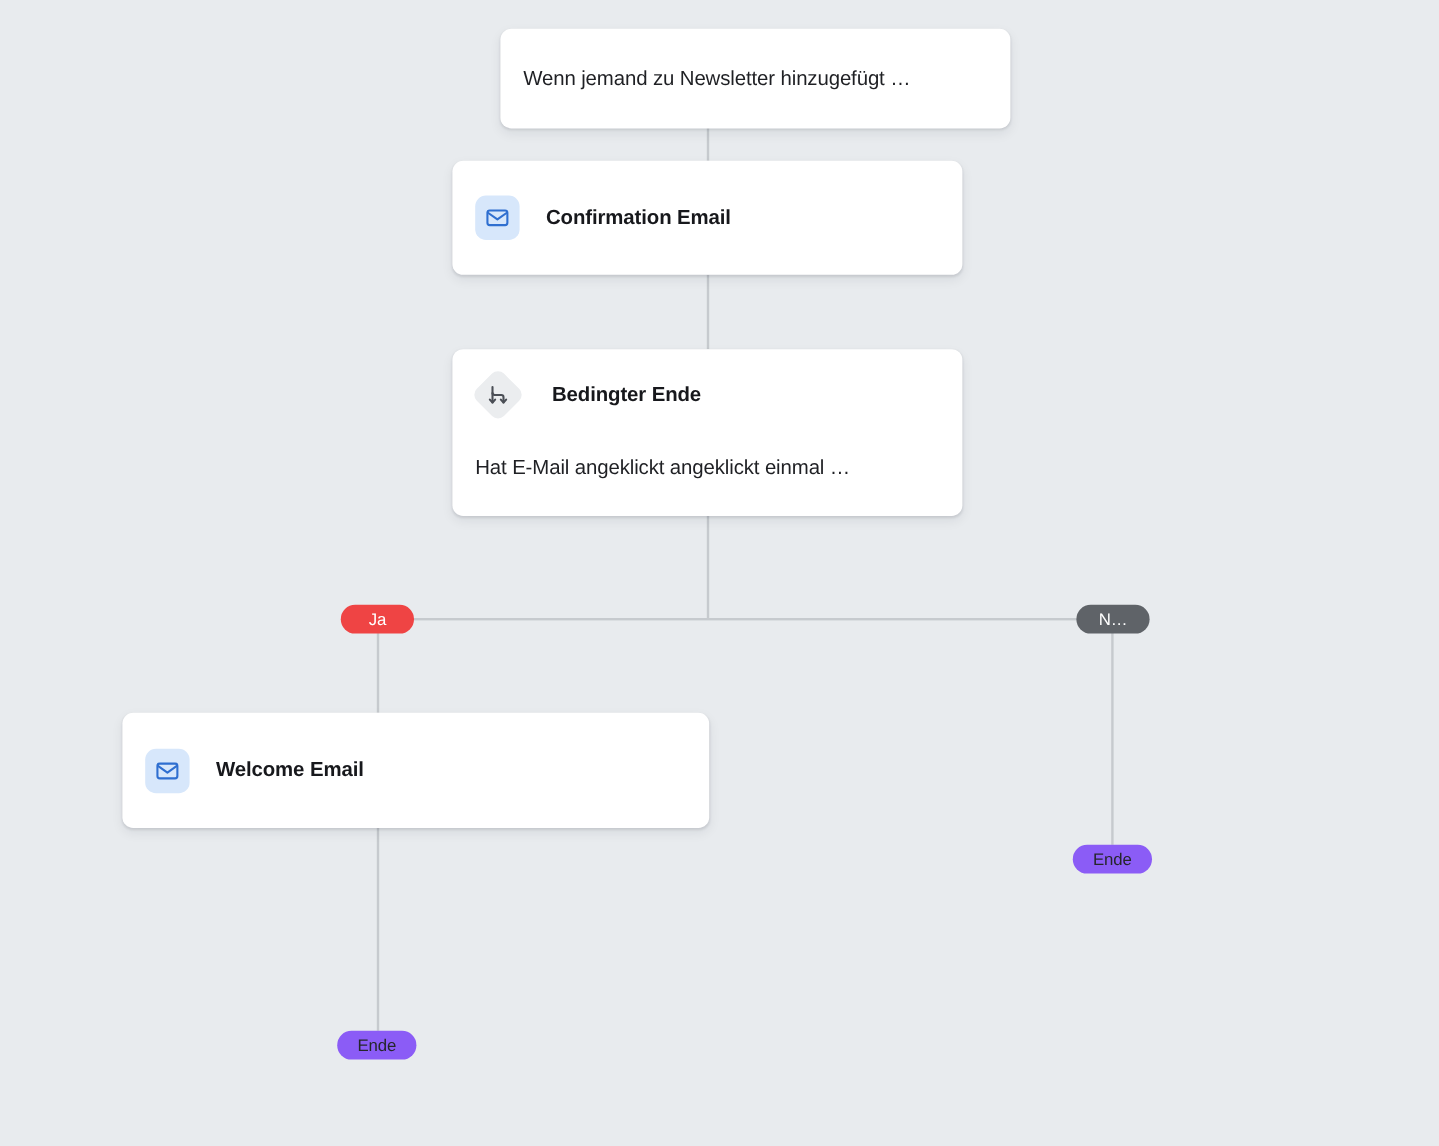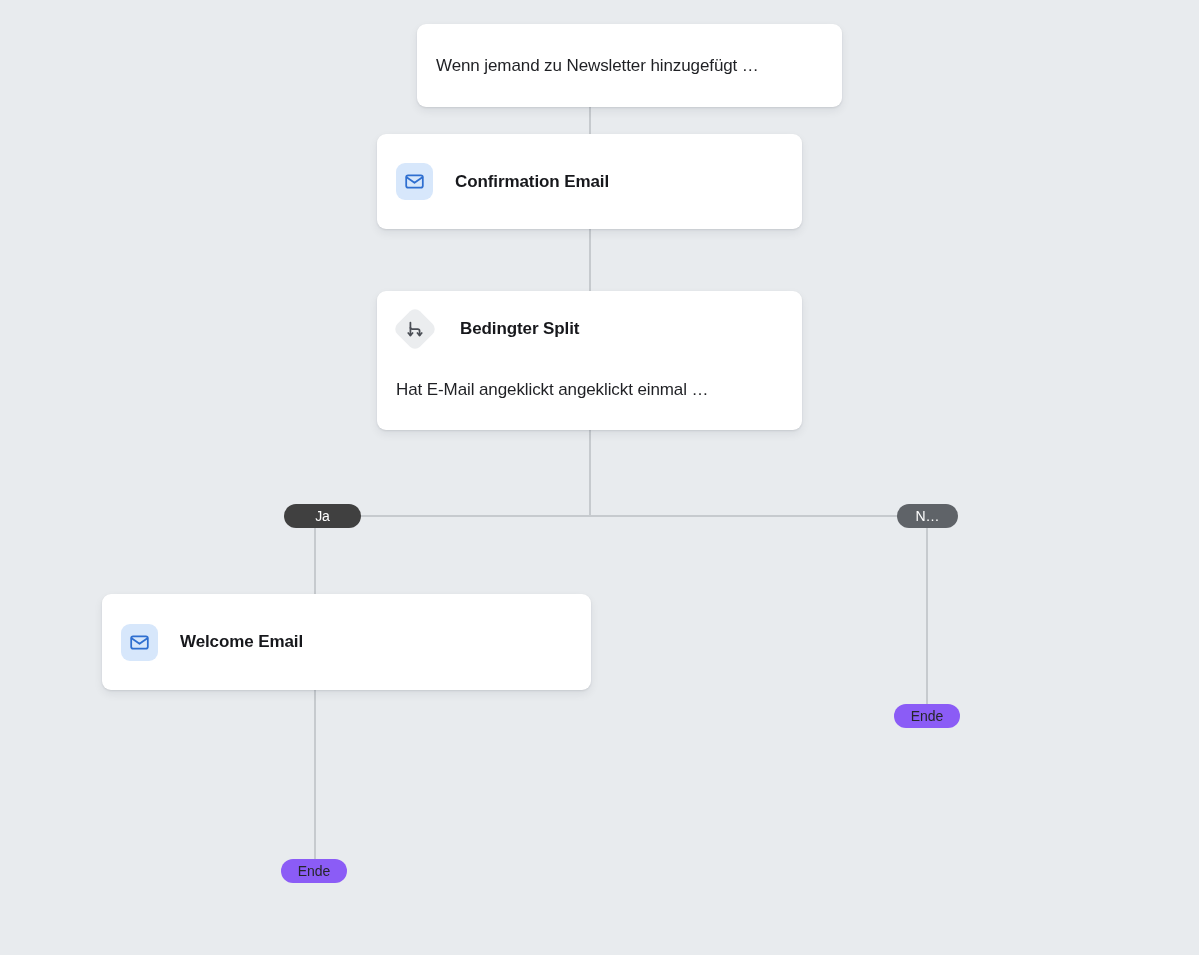--- a/index.html
+++ b/index.html
@@ -164,25 +164,25 @@
     justify-content: center;
     font-size: 14px;
     letter-spacing: -0.1px;
     box-sizing: border-box;
     padding: 0 11px;
     z-index: 4;
     white-space: nowrap;
     overflow: hidden;
   }
   .badge-yes {
-    background: #404040;
+    background: #ef4444;
     color: #ffffff;
     left: 284px;
     top: 504px;
-    width: 77px;
+    width: 61px;
   }
   .badge-no {
     background: #5f6368;
     color: #ffffff;
     left: 897px;
     top: 504px;
     width: 61px;
   }
   .badge-end {
     background: #8b5cf6;
@@ -230,21 +230,21 @@
   <div class="node-card" id="node-conditional-split">
     <div class="node-row">
       <span class="icon-tile-split">
         <svg width="22" height="22" viewBox="0 0 24 24" fill="none" stroke="#4a4e55" stroke-width="1.9" stroke-linecap="round" stroke-linejoin="round">
           <path d="M7 5v5.2a2 2 0 0 0 2 2h6a2 2 0 0 1 2 2V19"></path>
           <path d="M7 10.5V19"></path>
           <path d="M4.6 16.4L7 19l2.4-2.6"></path>
           <path d="M14.6 16.4L17 19l2.4-2.6"></path>
         </svg>
       </span>
-      <span class="node-title">Bedingter Split</span>
+      <span class="node-title">Bedingter Ende</span>
     </div>
     <span class="node-text">Hat E-Mail angeklickt angeklickt einmal …</span>
   </div>
 
   <div class="badge badge-yes">Ja</div>
 
   <div class="badge badge-no">N…</div>
 
   <div class="node-card" id="node-welcome-email">
     <div class="node-row">

